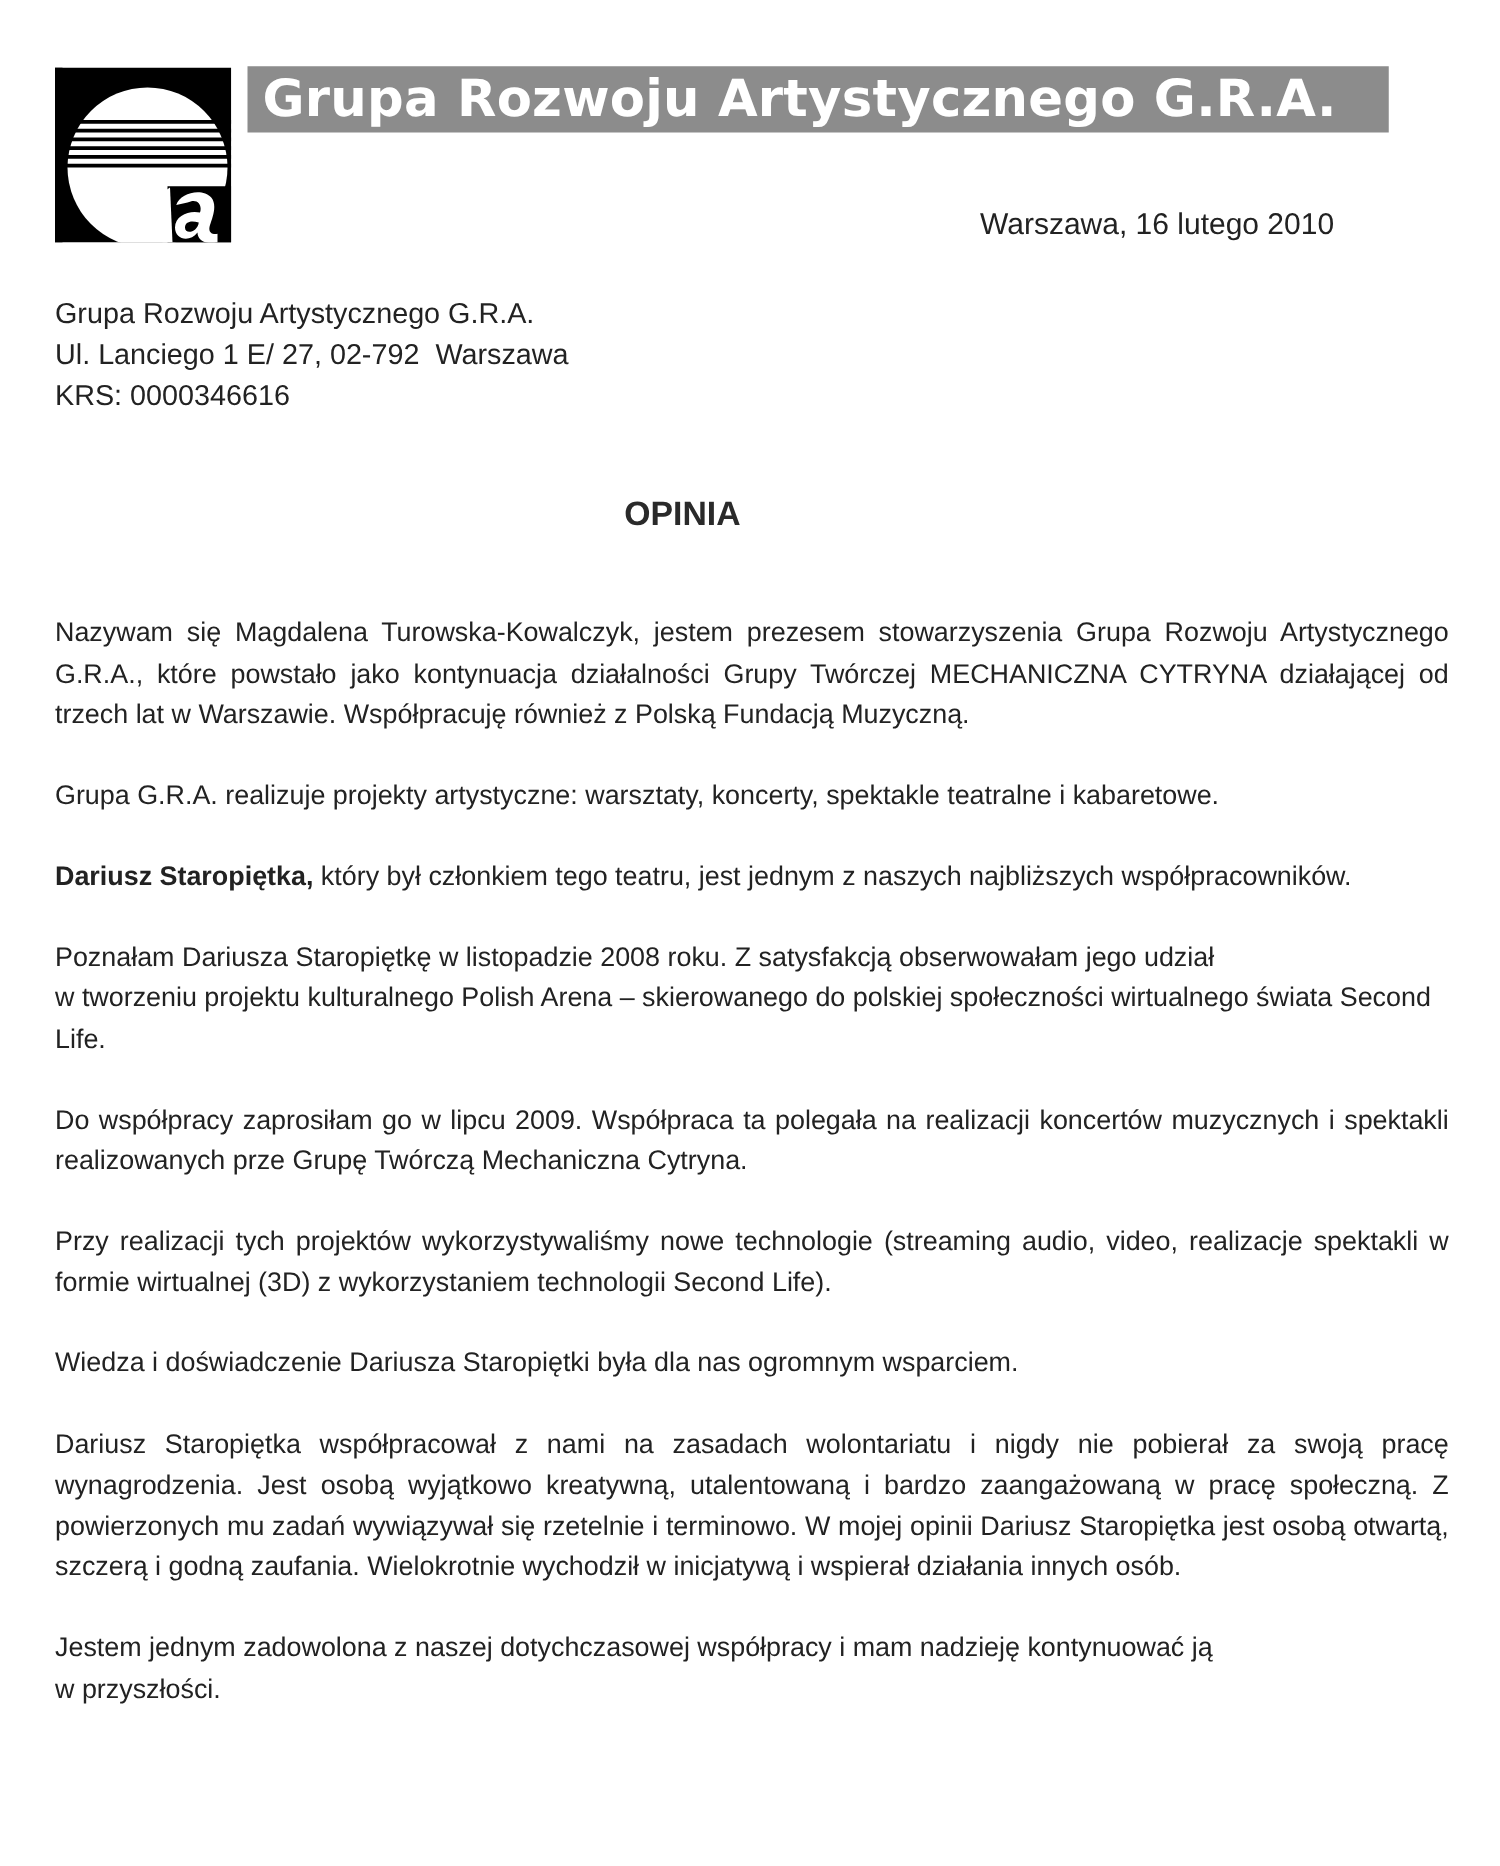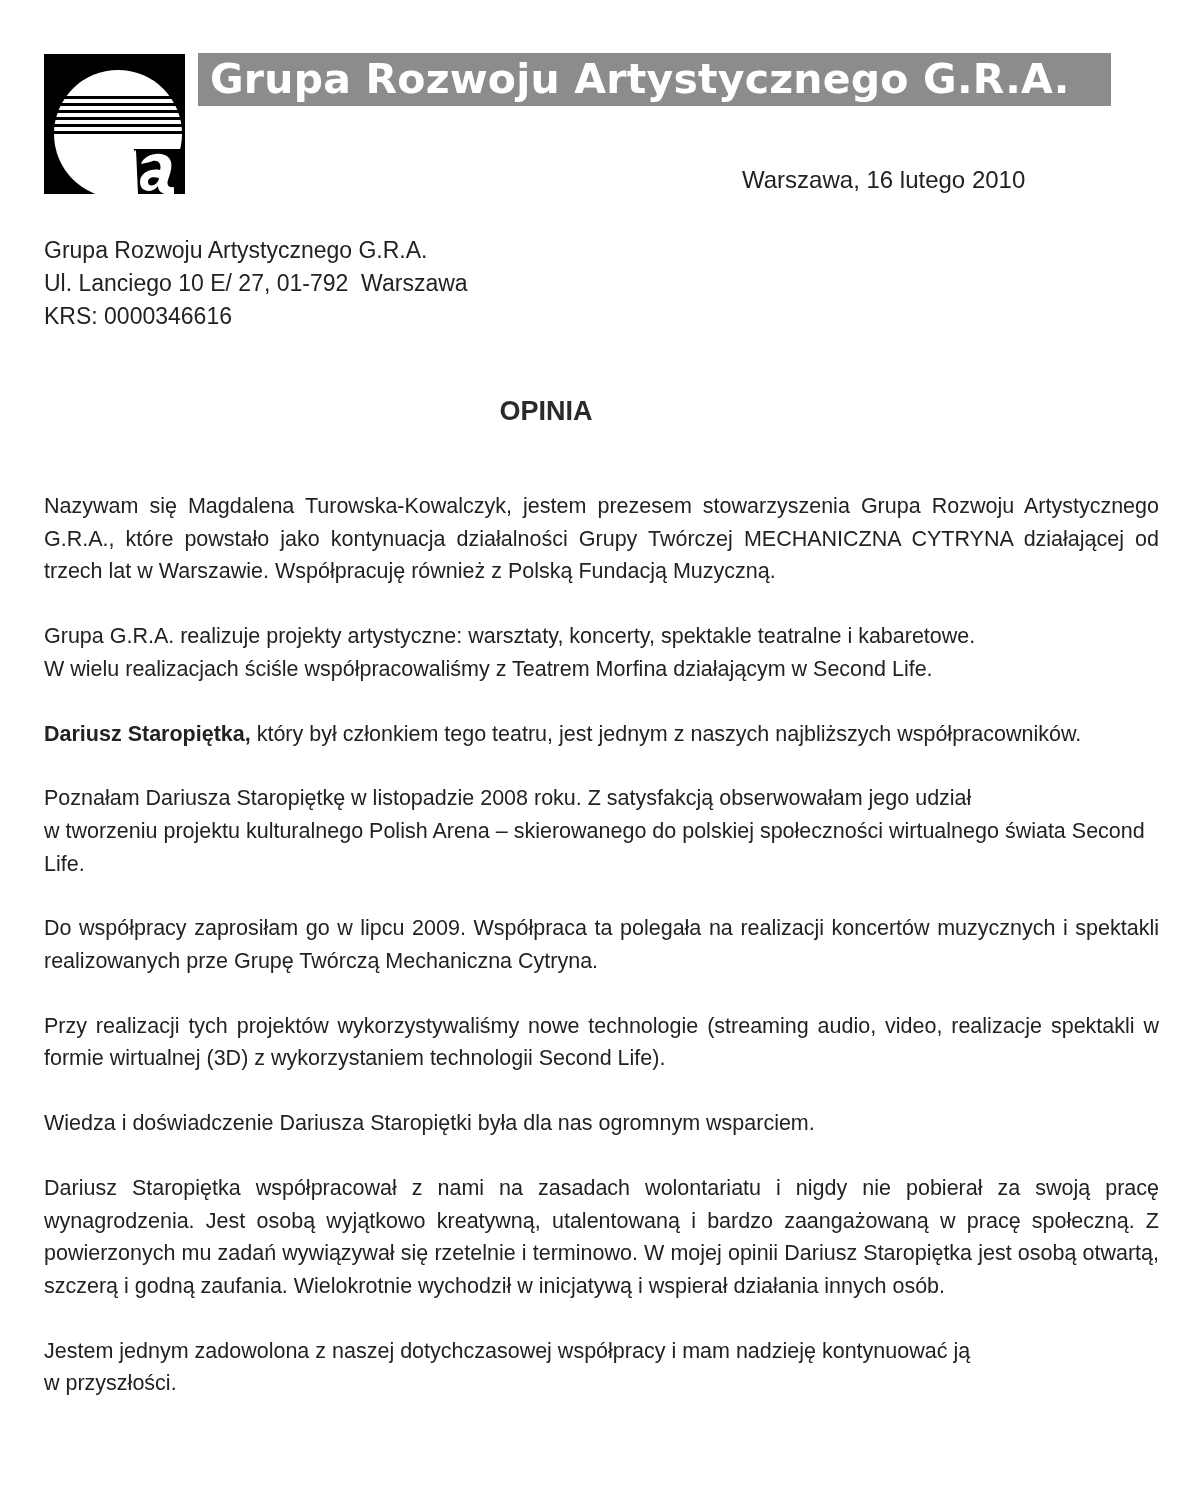--- a/index.html
+++ b/index.html
@@ -40,21 +40,21 @@
       color: #ffffff;
       font-family: "DejaVu Sans", sans-serif;
       font-weight: bold;
       font-size: 41px;
       letter-spacing: 0.2px;
       white-space: nowrap;
       line-height: 1;
     }
     .date {
       position: absolute;
-      left: 742px;
+      left: 784px;
       top: 166px;
       font-size: 24px;
       white-space: nowrap;
     }
     .address {
       position: absolute;
       left: 44px;
       top: 234px;
       font-size: 23px;
       line-height: 33px;
@@ -113,32 +113,31 @@
 </div>
 
 <div class="banner">
   <span>Grupa Rozwoju Artystycznego G.R.A.</span>
 </div>
 
 <div class="date">Warszawa, 16 lutego 2010</div>
 
 <div class="address">
   <div>Grupa Rozwoju Artystycznego G.R.A.</div>
-  <div style="white-space:pre;">Ul. Lanciego 10 E/ 27, 01-792  Warszawa</div>
+  <div style="white-space:pre;">Ul. Lanciego 1 E/ 27, 02-792  Warszawa</div>
   <div>KRS: 0000346616</div>
 </div>
 
 <div class="title">OPINIA</div>
 
 <div class="body">
   <p>Nazywam się Magdalena Turowska-Kowalczyk, jestem prezesem stowarzyszenia Grupa Rozwoju Artystycznego G.R.A., które powstało jako kontynuacja działalności Grupy Twórczej MECHANICZNA CYTRYNA działającej od trzech lat w Warszawie. Współpracuję również z Polską Fundacją Muzyczną.</p>
 
   <p class="left">
     <span>Grupa G.R.A. realizuje projekty artystyczne: warsztaty, koncerty, spektakle teatralne i kabaretowe.</span><br>
-    <span>W wielu realizacjach ściśle współpracowaliśmy z Teatrem Morfina działającym w Second Life.</span>
   </p>
 
   <p>
     <b>Dariusz Staropiętka,</b><span> który był członkiem tego teatru, jest jednym z naszych najbliższych współpracowników.</span>
   </p>
 
   <p class="left">
     <span>Poznałam Dariusza Staropiętkę w listopadzie 2008 roku. Z satysfakcją obserwowałam jego udział</span><br>
     <span>w tworzeniu projektu kulturalnego Polish Arena – skierowanego do polskiej społeczności wirtualnego świata Second Life.</span>
   </p>

